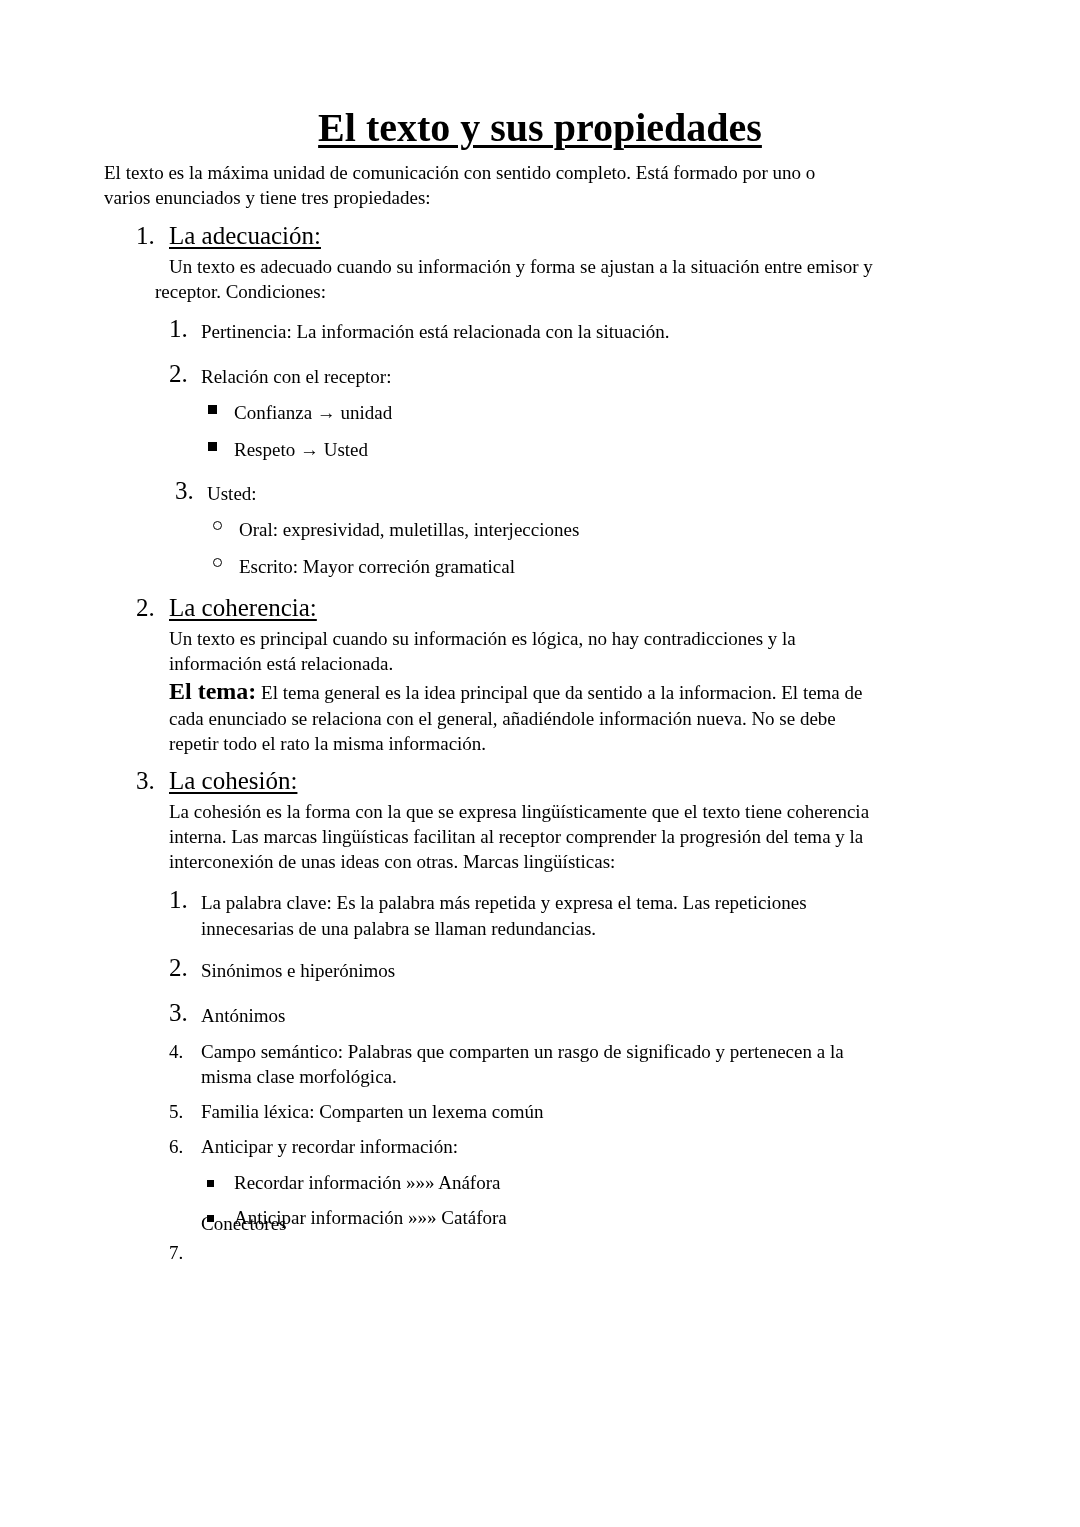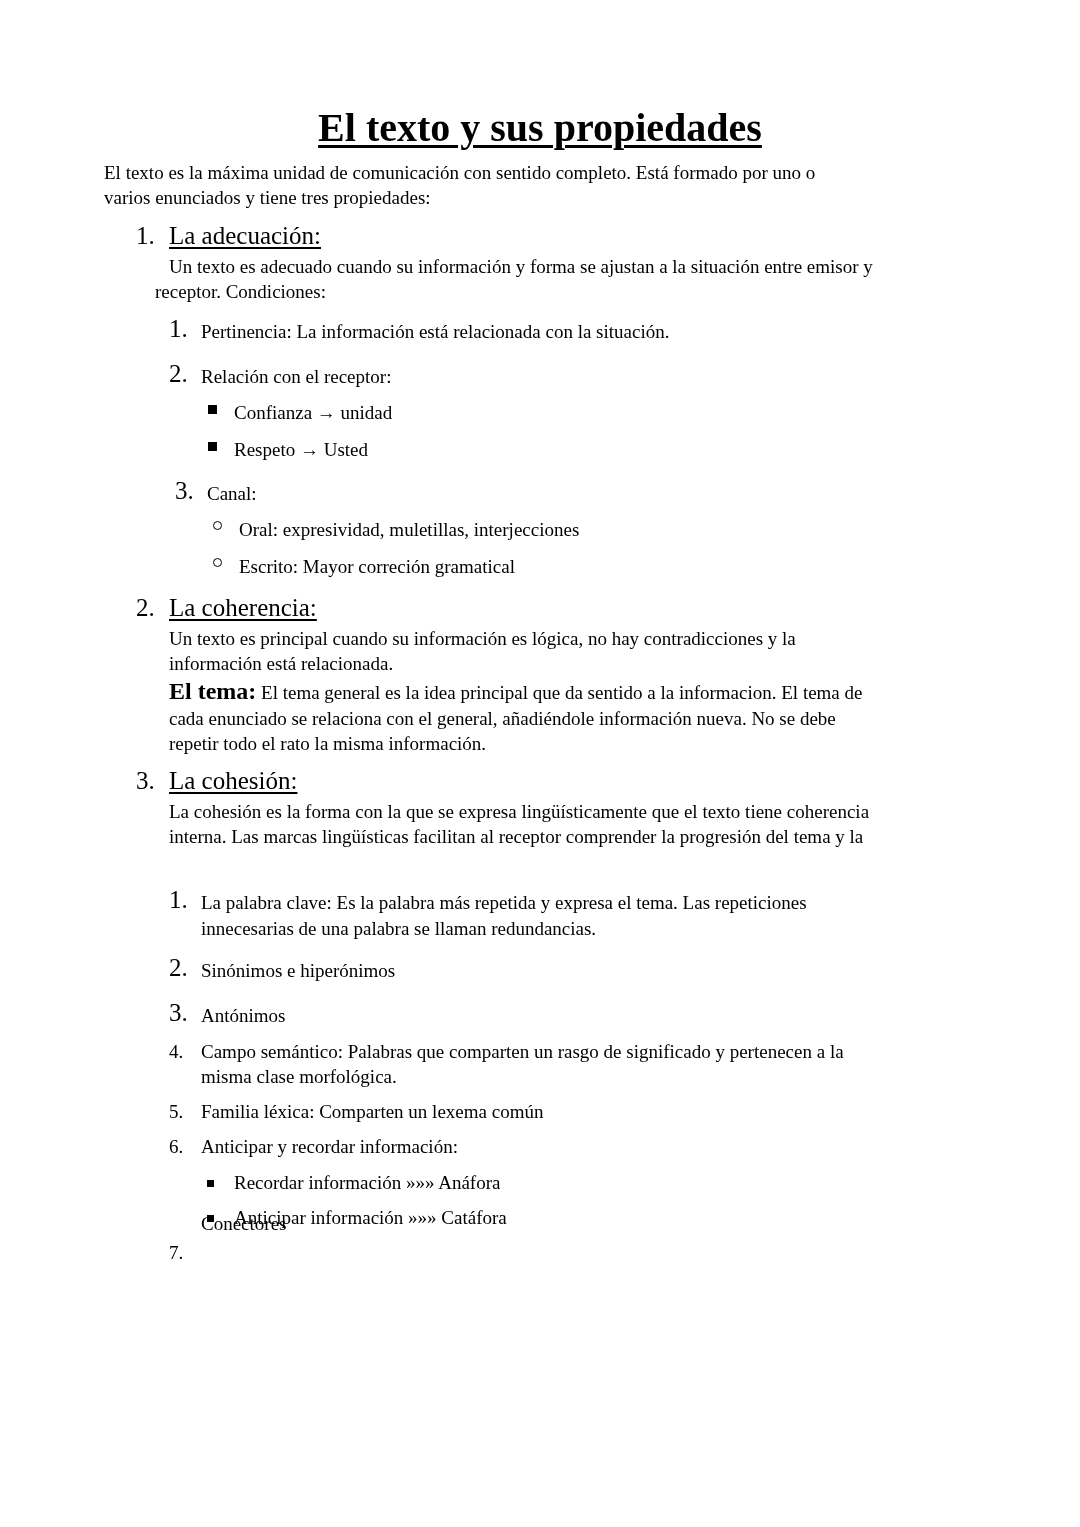--- a/index.html
+++ b/index.html
@@ -46,41 +46,42 @@
 
   <div class="abs bignum" style="left:169px; top:360px;">2.</div>
   <div class="abs item" style="left:201px; top:366px;">Relación con el receptor:</div>
 
   <span class="abs sq" style="left:208px; top:405px;"></span>
   <div class="abs item" style="left:234px; top:402px;">Confianza → unidad</div>
   <span class="abs sq" style="left:208px; top:442px;"></span>
   <div class="abs item" style="left:234px; top:439px;">Respeto → Usted</div>
 
   <div class="abs bignum" style="left:175px; top:477px;">3.</div>
-  <div class="abs item" style="left:207px; top:483px;">Canal:</div>
+  <div class="abs item" style="left:207px; top:483px;">Usted:</div>
 
   <span class="abs circ" style="left:213px; top:521px;"></span>
   <div class="abs item" style="left:239px; top:519px;">Oral: expresividad, muletillas, interjecciones</div>
   <span class="abs circ" style="left:213px; top:558px;"></span>
   <div class="abs item" style="left:239px; top:556px;">Escrito: Mayor correción gramatical</div>
 
   <div class="abs h2num" style="left:136px; top:594px;">2.</div>
   <div class="abs h2" style="left:169px; top:594px;">La coherencia:</div>
   <div class="abs p" style="left:169px; top:626px;">Un texto es principal cuando su información es lógica, no hay contradicciones y la</div>
   <div class="abs p" style="left:169px; top:651px;">información está relacionada.</div>
   <div class="abs p" style="left:169px; top:679px;">
     <span class="bold">El tema:</span><span> El tema general es la idea principal que da sentido a la informacion. El tema de</span>
   </div>
   <div class="abs p" style="left:169px; top:706px;">cada enunciado se relaciona con el general, añadiéndole información nueva. No se debe</div>
   <div class="abs p" style="left:169px; top:731px;">repetir todo el rato la misma información.</div>
 
   <div class="abs h2num" style="left:136px; top:767px;">3.</div>
   <div class="abs h2" style="left:169px; top:767px;">La cohesión:</div>
   <div class="abs p" style="left:169px; top:799px;">La cohesión es la forma con la que se expresa lingüísticamente que el texto tiene coherencia</div>
   <div class="abs p" style="left:169px; top:824px;">interna. Las marcas lingüísticas facilitan al receptor comprender la progresión del tema y la</div>
+  <div class="abs p" style="left:169px; top:849px;">interconexión de unas ideas con otras. Marcas lingüísticas:</div>
 
   <div class="abs bignum" style="left:169px; top:886px;">1.</div>
   <div class="abs item" style="left:201px; top:892px;">La palabra clave: Es la palabra más repetida y expresa el tema. Las repeticiones</div>
   <div class="abs item" style="left:201px; top:918px;">innecesarias de una palabra se llaman redundancias.</div>
 
   <div class="abs bignum" style="left:169px; top:954px;">2.</div>
   <div class="abs item" style="left:201px; top:960px;">Sinónimos e hiperónimos</div>
 
   <div class="abs bignum" style="left:169px; top:999px;">3.</div>
   <div class="abs item" style="left:201px; top:1005px;">Antónimos</div>

